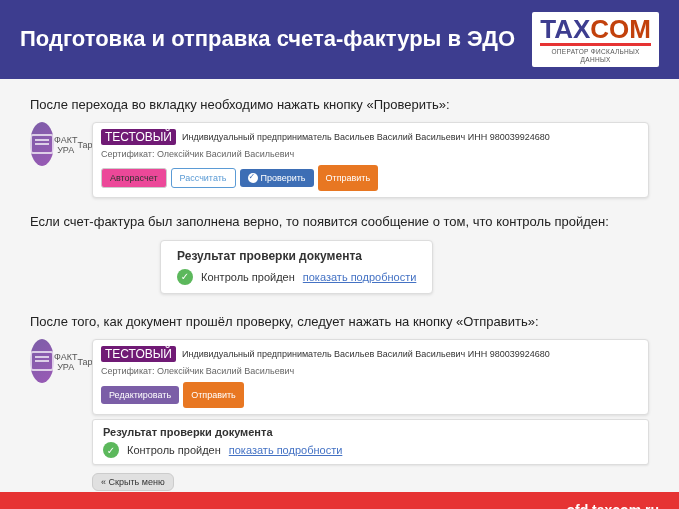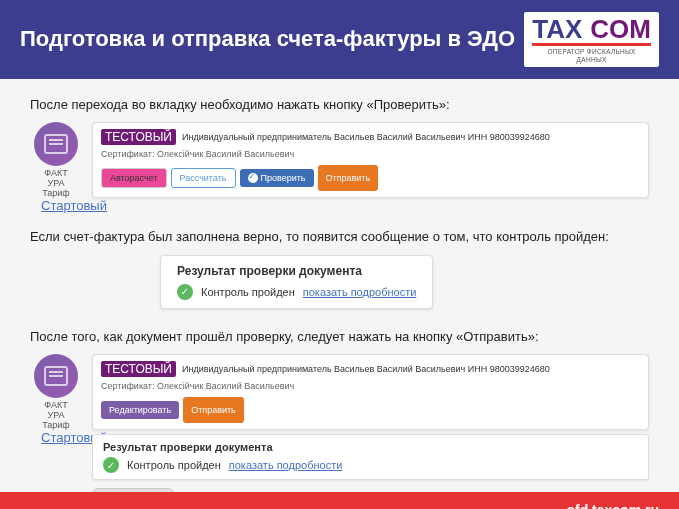--- a/index.html
+++ b/index.html
@@ -55,21 +55,21 @@
       display: flex;
       align-items: flex-start;
       gap: 10px;
       margin-bottom: 4px;
     }
 
     .fake-app-icon {
       width: 52px;
       min-width: 52px;
       display: flex;
-      flex-direction: column;
+      flex-direction: row;
       align-items: center;
     }
 
     .icon-circle {
       width: 44px;
       height: 44px;
       border-radius: 50%;
       background: linear-gradient(135deg, #7b5ea7, #9b59b6);
       display: flex;
       align-items: center;
@@ -326,34 +326,34 @@
 
     .logo-wrapper {
       background: white;
       padding: 4px 8px 2px 8px;
       border-radius: 2px;
     }
 
     .logo-top-line {
       display: flex;
       align-items: flex-start;
-      gap: 8px;
+      gap: 0;
     }
 
     .logo-tax-text {
       font-size: 26px;
       font-weight: 900;
       color: #3d3d8f;
       line-height: 1;
     }
 
     .logo-com-text {
       font-size: 26px;
       font-weight: 900;
-      color: #701a75;
+      color: #c2410c;
       line-height: 1;
     }
 
     .logo-red-bar {
       height: 3px;
       background: #e63333;
       margin: 1px 0 2px 0;
     }
 
     .logo-sub-text {

